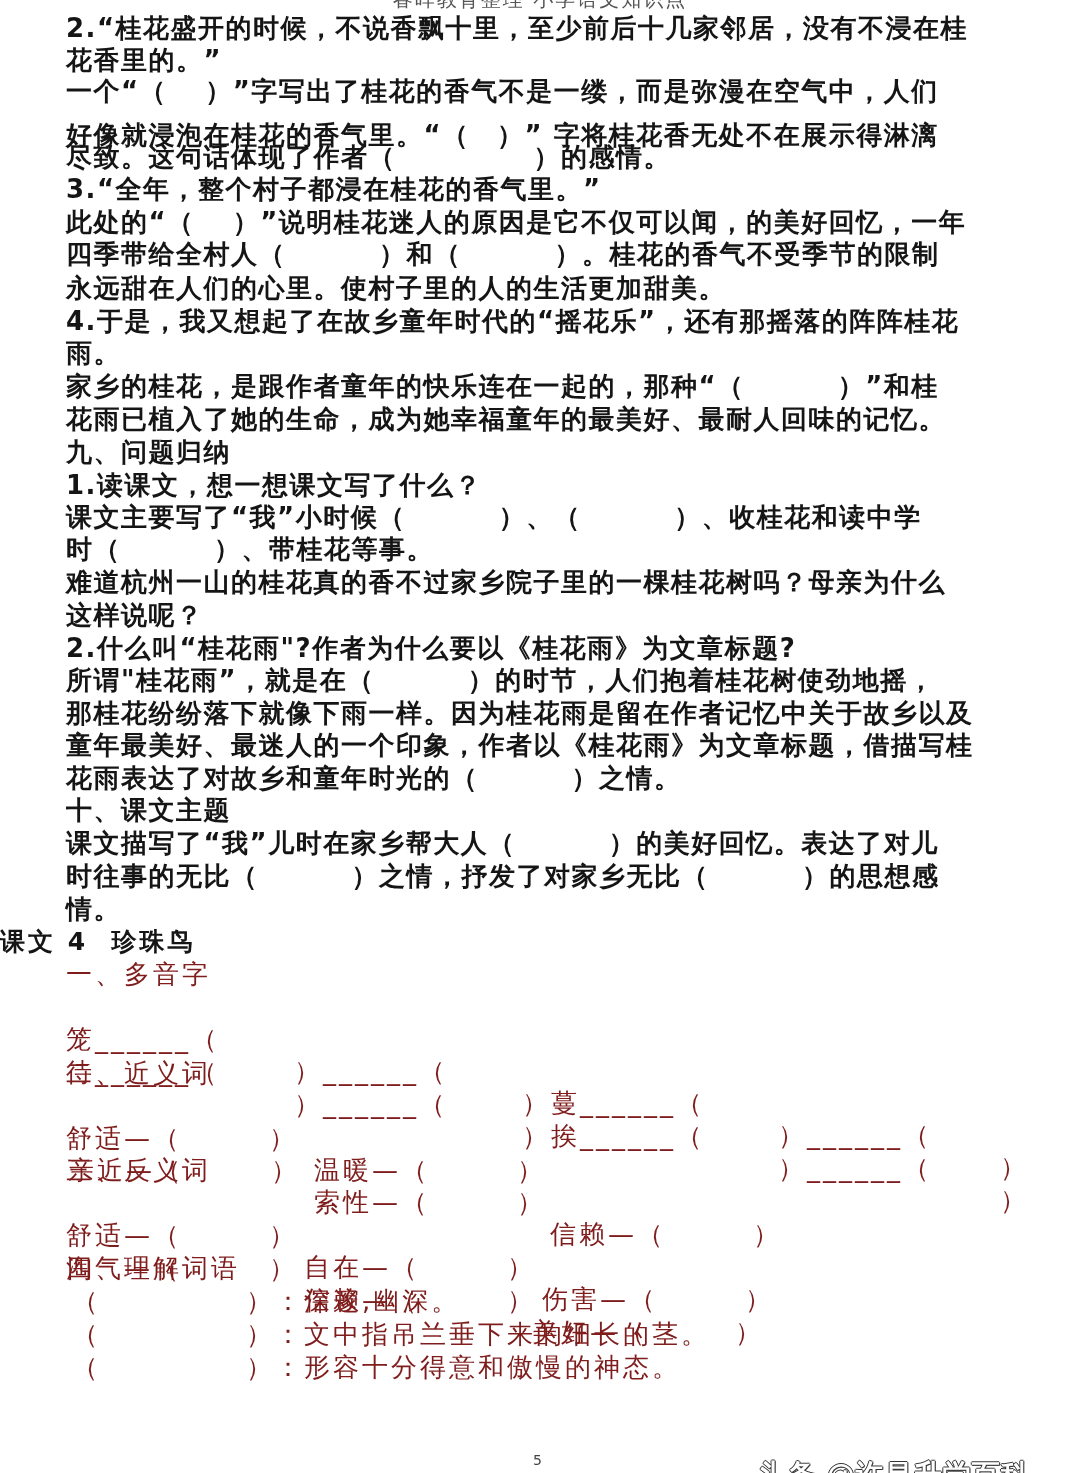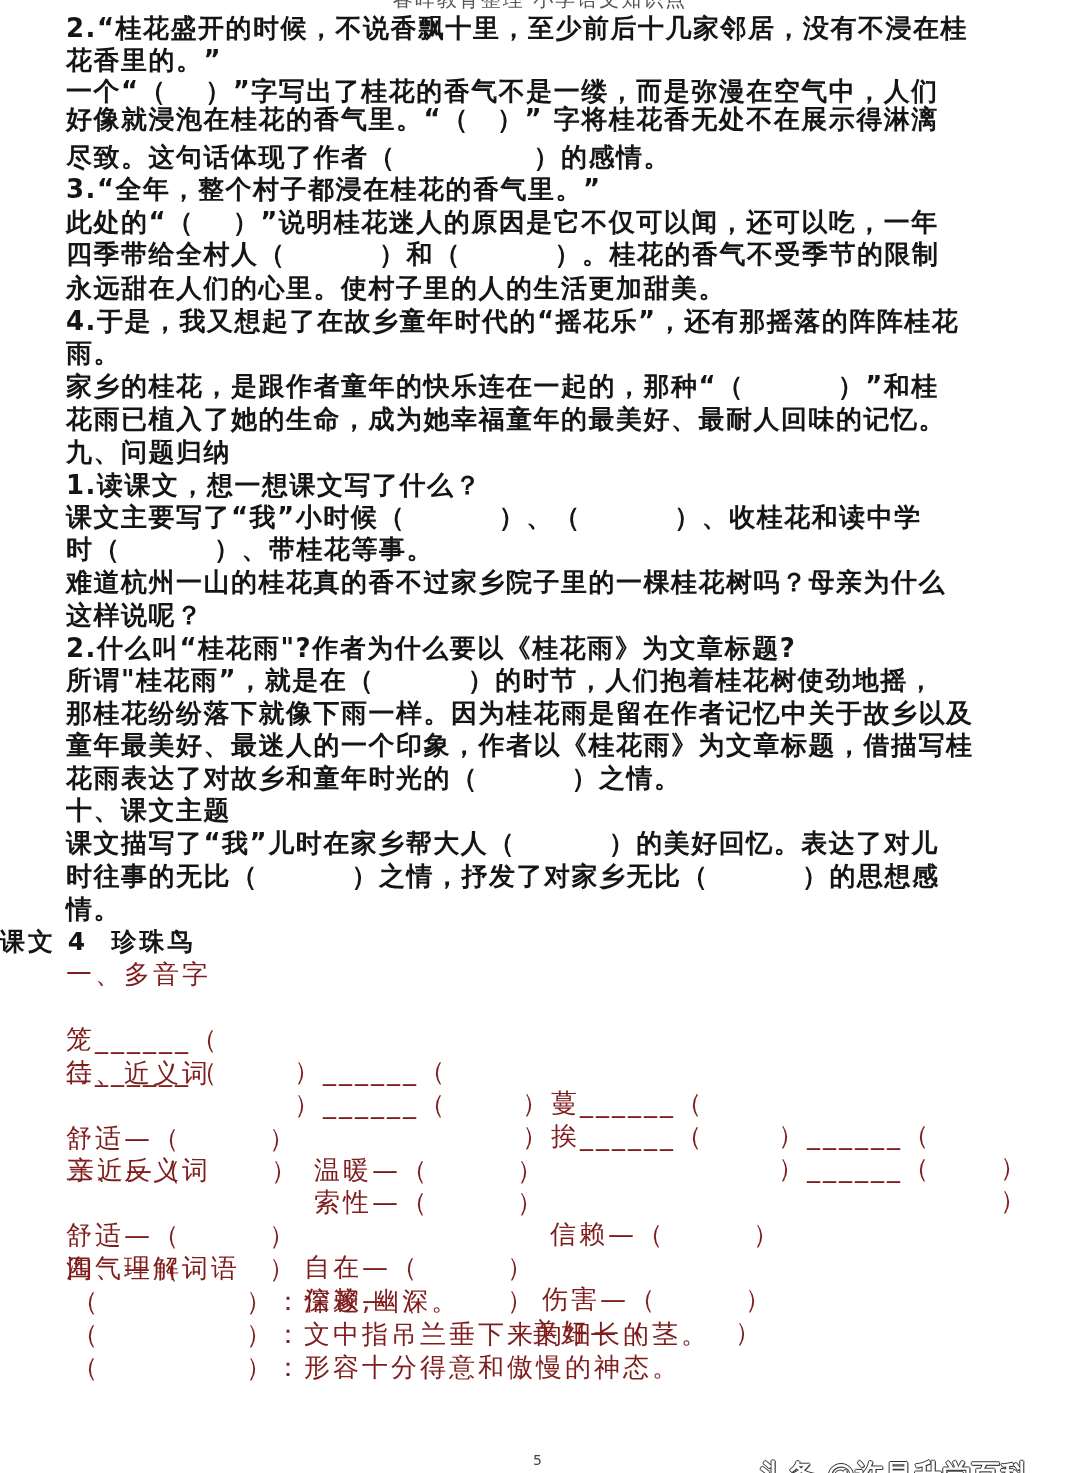--- a/index.html
+++ b/index.html
@@ -20,24 +20,24 @@
 </style>
 </head>
 <body>
 
 <div class="cut-header">春晖教育整理·小学语文知识点</div>
 
 <div>
   <div class="line" style="top:12px">2.“桂花盛开的时候，不说香飘十里，至少前后十几家邻居，没有不浸在桂</div>
   <div class="line" style="top:44px">花香里的。”</div>
   <div class="line" style="top:75px">一个“（　 ）”字写出了桂花的香气不是一缕，而是弥漫在空气中，人们</div>
-  <div class="line" style="top:103px">好像就浸泡在桂花的香气里。“（　）” 字将桂花香无处不在展示得淋漓</div>
+  <div class="line" style="top:119px">好像就浸泡在桂花的香气里。“（　）” 字将桂花香无处不在展示得淋漓</div>
   <div class="line" style="top:141px">尽致。这句话体现了作者（　　　　　）的感情。</div>
   <div class="line" style="top:173px">3.“全年，整个村子都浸在桂花的香气里。”</div>
-  <div class="line" style="top:206px">此处的“（　 ）”说明桂花迷人的原因是它不仅可以闻，还可以吃，一年</div>
+  <div class="line" style="top:206px">此处的“（　 ）”说明桂花迷人的原因是它不仅可以闻，的美好回忆，一年</div>
   <div class="line" style="top:238px">四季带给全村人（　　　 ）和（　　　 ）。桂花的香气不受季节的限制</div>
   <div class="line" style="top:272px">永远甜在人们的心里。使村子里的人的生活更加甜美。</div>
   <div class="line" style="top:305px">4.于是，我又想起了在故乡童年时代的“摇花乐”，还有那摇落的阵阵桂花</div>
   <div class="line" style="top:337px">雨。</div>
   <div class="line" style="top:370px">家乡的桂花，是跟作者童年的快乐连在一起的，那种“（　　　 ）”和桂</div>
   <div class="line" style="top:403px">花雨已植入了她的生命，成为她幸福童年的最美好、最耐人回味的记忆。</div>
   <div class="line" style="top:436px">九、问题归纳</div>
   <div class="line" style="top:469px">1.读课文，想一想课文写了什么？</div>
   <div class="line" style="top:501px">课文主要写了“我”小时候（　　　 ）、（　　　 ）、收桂花和读中学</div>
   <div class="line" style="top:533px">时（　　　 ）、带桂花等事。</div>

